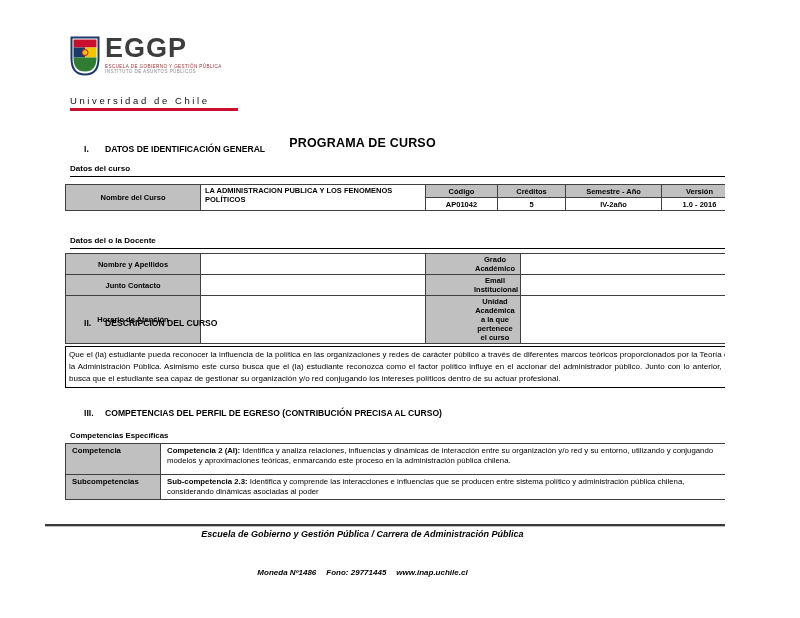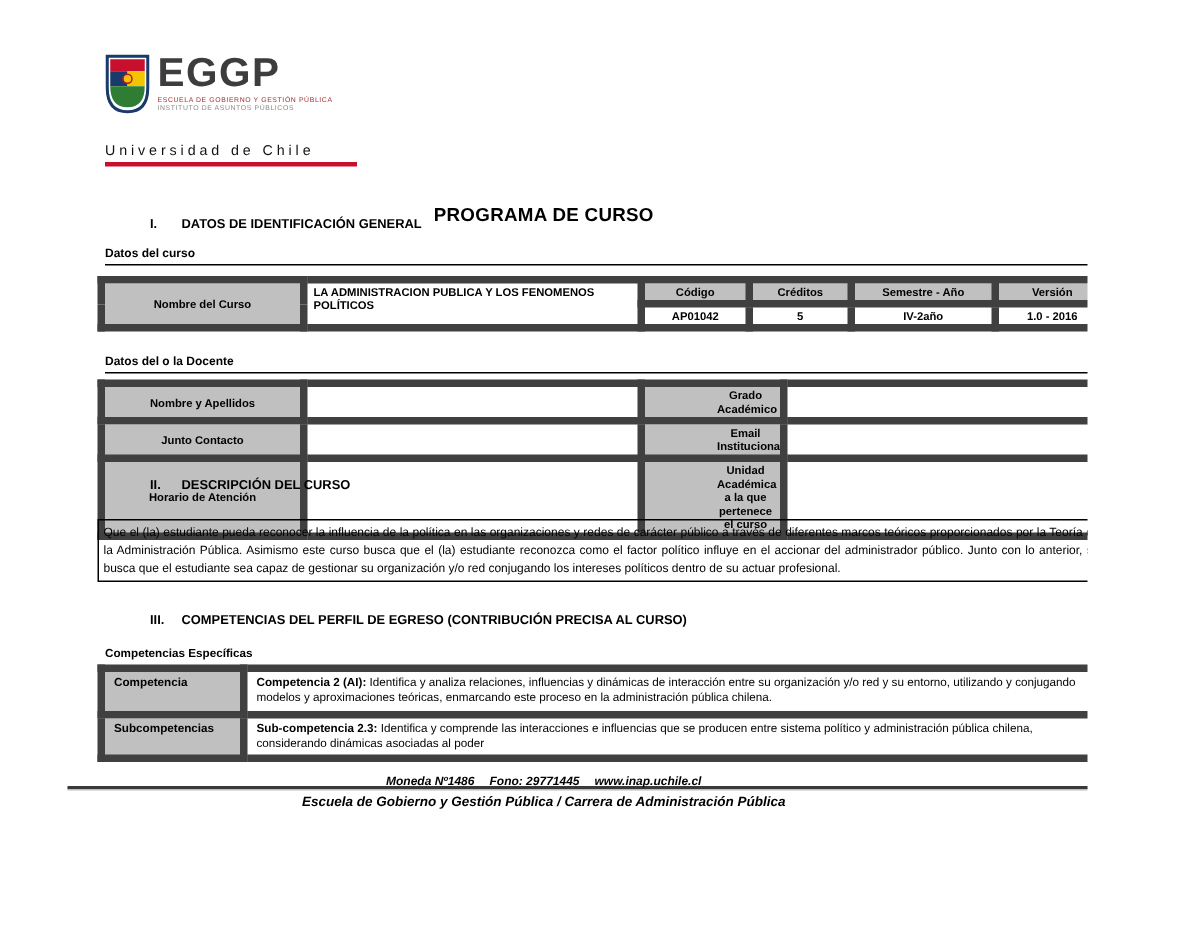--- a/index.html
+++ b/index.html
@@ -17,33 +17,33 @@
   .acronym { font-size:27px; font-weight:bold; color:#3d3d3d; line-height:0.95; letter-spacing:1px; }
   .logo-sub { font-size:4.6px; letter-spacing:0.4px; white-space:nowrap; }
   .sub1 { color:#a03333; margin-top:2px; }
   .sub2 { color:#8a8a8a; }
   .uni-name { margin-top:19px; font-size:9.5px; letter-spacing:2.6px; color:#111; white-space:nowrap; }
   .red-rule { margin-top:2px; height:2.5px; width:168px; background:var(--accent-red,#c8102e); }
 
   
   .doc-title { position:absolute; top:110px; left:0; width:100%; text-align:center;
                font-size:12.5px; font-weight:bold; letter-spacing:0.2px;margin-top:26px; }
-  .sec-heading { position:absolute; left:100px; font-size:8.6px; font-weight:bold; white-space:nowrap; }
+  .sec-heading { position:absolute; left:84px; font-size:8.6px; font-weight:bold; white-space:nowrap; }
   .pos-s1 { top:144px; } .pos-s2 { top:318px; } .pos-s3 { top:408px; }
   .sec-num { display:inline-block; width:21px; }
 
   .sub-label { position:absolute; left:70px; width:662px; font-size:8px; font-weight:bold;
                padding-bottom:3px; border-bottom:1.4px solid #000; }
   .pos-dc { top:164px; } .pos-dd { top:236px; }
   .comp-esp { position:absolute; left:70px; top:431px; font-size:7.8px; font-weight:bold; }
 
   
   .tbl { position:absolute; left:65px; width:672px; border-collapse:collapse; table-layout:fixed;
          font-size:7.5px; }
-  .tbl td { border:5px solid #404040; padding:1px 4px; vertical-align:middle; overflow:hidden; }
+  .tbl td { border:1px solid #404040; padding:1px 4px; vertical-align:middle; overflow:hidden; }
   .gray { background:var(--header-gray,#c0c0c0); font-weight:bold; }
 
   .course { top:184px; }
   .course td { height:13px; }
   .course .lbl { text-align:center; }
   .course .name { vertical-align:top; font-weight:bold; }
   .course .head { text-align:center; }
   .course .vals td { text-align:center; font-weight:bold; }
 
   .docente { top:253px;border-radius:19px; }
@@ -60,21 +60,21 @@
   .comp tr.r1 td { height:31px; }
   .comp tr.r2 td { height:24px; }
   .comp .lbl { text-align:left; }
   .comp .b { font-weight:bold; }
 
   
   .footer-rule { position:absolute; left:45px; top:524px; width:712px; height:2px;
                  background:#3a3a3a; box-shadow:0 1px 0 #bdbdbd; }
   .footer-1 { position:absolute; top:529px; left:0; width:100%; text-align:center;
               font-size:9px; font-weight:bold; font-style:italic; }
-  .footer-2 { position:absolute; top:516px; left:0; width:100%; text-align:center;
+  .footer-2 { position:absolute; top:568px; left:0; width:100%; text-align:center;
               font-size:8px; font-weight:bold; font-style:italic; }
   .footer-2 span { margin:0 5px; }
 </style>
 </head>
 <body>
 
 <div class="page">
 
   <div class="logo">
     <div class="logo-top">

